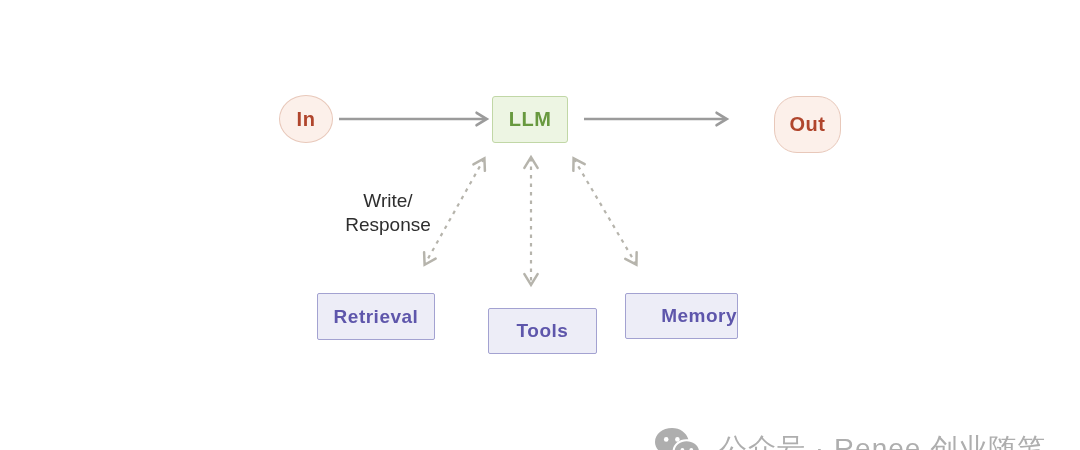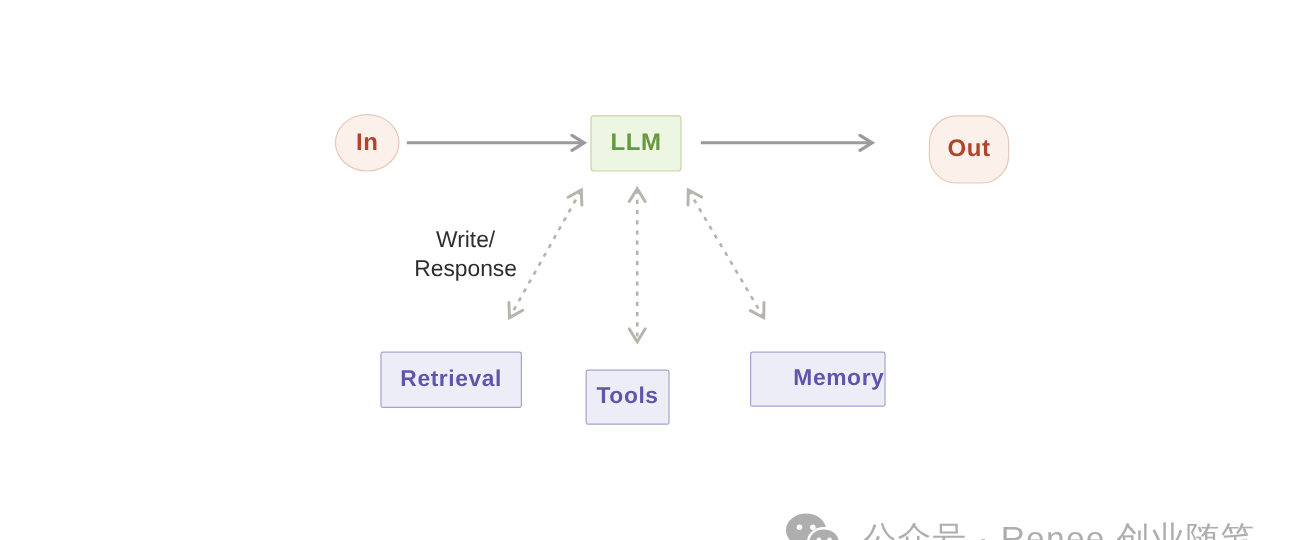--- a/index.html
+++ b/index.html
@@ -34,21 +34,21 @@
   .node-out{left:774px; top:96px; width:67px; height:57px; border-radius:23px;}
   .node-llm{
     left:492px; top:96px; width:76px; height:47px; border-radius:3px;
     background:var(--llm-bg); border:1.5px solid var(--llm-border); color:var(--llm-text);
   }
   .node.module{
     background:var(--module-bg); border:1.5px solid var(--module-border);
     color:var(--module-text); font-size:19px; border-radius:2px;
   }
   .node-retrieval{left:317px; top:293px; width:118px; height:47px;}
-  .node-tools{left:488px; top:308px; width:70px; height:46px;}
+  .node-tools{left:488px; top:308px; width:109px; height:46px;}
   .node-memory{left:625px; top:293px; width:113px; height:46px;justify-content:flex-end;}
 
   .edge-label{
     position:absolute; transform:translateX(-50%);
     text-align:center; font-size:19px; line-height:24px;
     color:var(--label-text);
   }
   .edge-label-query{left:388px; top:189px;}
   .edge-label-call{left:533px; top:200px;}
   .edge-label-read{left:669px; top:190px;}

